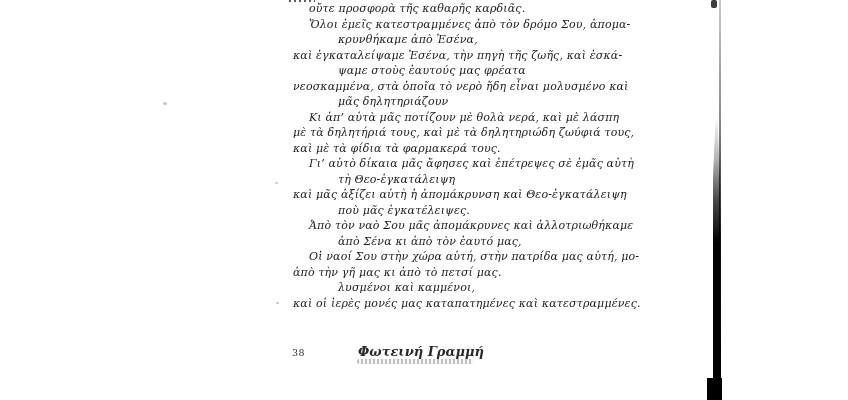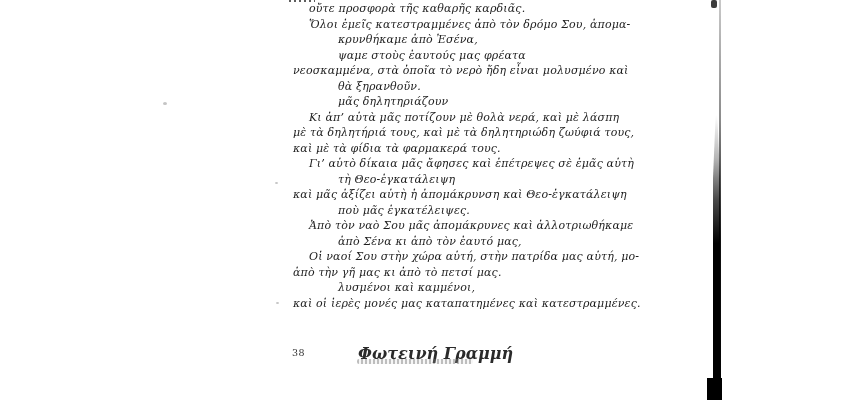--- a/index.html
+++ b/index.html
@@ -53,21 +53,21 @@
     left: 292px;
     top: 347px;
     font-size: 9.5px;
     letter-spacing: 0.5px;
     color: #333;
   }
   #running-title {
     position: absolute;
     left: 358px;
     top: 344px;
-    font-size: 16px;
+    font-size: 13px;
     font-weight: bold;
     font-style: italic;
     color: #2a2a2a;
   }
   #footer-blur-line {
     position: absolute;
     left: 357px;
     top: 359px;
     width: 116px;
     height: 5px;
@@ -140,23 +140,23 @@
 <body>
 
 <div id="page">
 
   <div id="top-fragment"></div>
 
   <div id="text-block">
     <div class="line first">οὔτε προσφορὰ τῆς καθαρῆς καρδιᾶς.</div>
     <div class="line first">Ὅλοι ἐμεῖς κατεστραμμένες ἀπὸ τὸν δρόμο Σου, ἀπομα-</div>
     <div class="line hang">κρυνθήκαμε ἀπὸ Ἐσένα,</div>
+    <div class="line flush">καὶ ἐγκαταλείψαμε Ἐσένα, τὴν πηγὴ τῆς ζωῆς, καὶ ἐσκά-</div>
     <div class="line hang">ψαμε στοὺς ἑαυτούς μας φρέατα</div>
     <div class="line flush">νεοσκαμμένα, στὰ ὁποῖα τὸ νερὸ ἤδη εἶναι μολυσμένο καὶ</div>
-    <div class="line hang">θὰ ξηρανθοῦν.</div>
     <div class="line hang">μᾶς δηλητηριάζουν</div>
     <div class="line first">Κι ἀπ’ αὐτὰ μᾶς ποτίζουν μὲ θολὰ νερά, καὶ μὲ λάσπη</div>
     <div class="line flush">μὲ τὰ δηλητήριά τους, καὶ μὲ τὰ δηλητηριώδη ζωύφιά τους,</div>
     <div class="line flush">καὶ μὲ τὰ φίδια τὰ φαρμακερά τους.</div>
     <div class="line first">Γι’ αὐτὸ δίκαια μᾶς ἄφησες καὶ ἐπέτρεψες σὲ ἐμᾶς αὐτὴ</div>
     <div class="line hang">τὴ Θεο-ἐγκατάλειψη</div>
     <div class="line flush">καὶ μᾶς ἀξίζει αὐτὴ ἡ ἀπομάκρυνση καὶ Θεο-ἐγκατάλειψη</div>
     <div class="line hang">ποὺ μᾶς ἐγκατέλειψες.</div>
     <div class="line first">Ἀπὸ τὸν ναὸ Σου μᾶς ἀπομάκρυνες καὶ ἀλλοτριωθήκαμε</div>
     <div class="line hang">ἀπὸ Σένα κι ἀπὸ τὸν ἑαυτό μας,</div>

